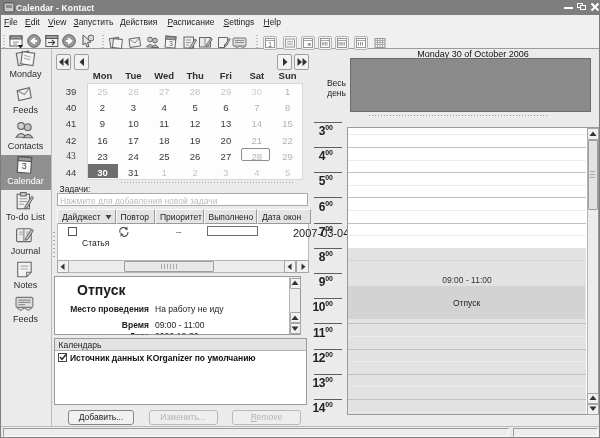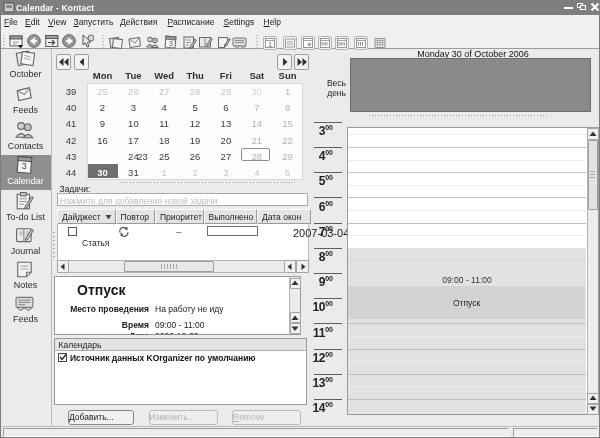--- a/index.html
+++ b/index.html
@@ -17,21 +17,21 @@
 .wkno{position:absolute;width:28px;text-align:center;font-size:9.5px;color:#3a3a3a;}
 .dcell{position:absolute;width:31px;text-align:center;font-size:9.5px;}
 .thc{position:absolute;top:209px;height:15px;box-sizing:border-box;background:#e4e4e4;
  border-top:1px solid #fbfbfb;border-left:1px solid #fbfbfb;border-right:1px solid #9a9a9a;border-bottom:1px solid #9a9a9a;
  font-size:8.5px;color:#222;padding:2px 0 0 4px;overflow:hidden;}
 .hline{position:absolute;height:1px;}
 .tlline{position:absolute;left:313px;width:28px;height:1px;background:#5f5f5f;}
 .tlab{position:absolute;width:26px;text-align:right;font-weight:bold;color:#222;font-size:12px;letter-spacing:-0.3px;}
 .tlab sup{font-size:7px;letter-spacing:0;}
 .sblab{position:absolute;width:49px;text-align:center;font-size:9px;color:#2d2d2d;}
-.pbtn{position:absolute;top:410px;height:15px;box-sizing:border-box;border-radius:3px;font-size:8.5px;line-height:13px;}
+.pbtn{position:absolute;top:410px;height:15px;box-sizing:border-box;border-radius:3px;font-size:8.5px;text-align:center;line-height:13px;}
 .scroll-track{position:absolute;background:#ececec;box-sizing:border-box;}
 .sarr{position:absolute;box-sizing:border-box;background:#f1f1f1;border:1px solid #a5a5a5;border-radius:1px;text-align:center;}
 </style></head><body>
 <div id="win">
 
 <div class="abs" id="title"></div>
 <svg class="abs" style="left:2px;top:1px" width="13" height="13">
 <rect x="1" y="2" width="10" height="9" rx="1.5" fill="#c9c9c9" stroke="#4a4a4a" stroke-width="1"></rect>
 <rect x="3" y="4" width="6" height="3" fill="#8b8b8b"></rect>
     </svg>
@@ -152,21 +152,21 @@
       <path d="M1.5 3.5h9" stroke="#8d8d8d" stroke-width="0.8"></path>
       <path d="M3.5 5v3.5M5.5 5v3.5M7.5 5v3.5" stroke="#8a8a8a" stroke-width="1"></path>
     </svg>
 <div class="vbtn" style="left:372px;border:none;background:transparent;"></div>
 <svg class="abs" style="left:373px;top:37px" width="12" height="12">
       <rect x="1" y="1.5" width="10" height="9" fill="#f4f4f4" stroke="#8d8d8d" stroke-width="0.9"></rect>
       <path d="M1 3.5h10M1 5.5h10M1 7.5h10M3.5 1.5v9M6 1.5v9M8.5 1.5v9" stroke="#9d9d9d" stroke-width="0.8"></path>
     </svg>
 <div class="abs" style="left:50px;top:49px;width:1px;height:377px;background:#bdbdbd;"></div>
 <div class="abs" style="left:0;top:155px;width:50px;height:35px;background:#8f8f8f;"></div>
-<div class="sblab" style="left:0;top:68.5px;color:#2d2d2d;">October</div>
+<div class="sblab" style="left:0;top:68.5px;color:#2d2d2d;">Monday</div>
 <div class="sblab" style="left:0;top:105.0px;color:#2d2d2d;">Feeds</div>
 <div class="sblab" style="left:0;top:140.5px;color:#2d2d2d;">Contacts</div>
 <div class="sblab" style="left:0;top:176.0px;color:#fff;">Calendar</div>
 <div class="sblab" style="left:0;top:212.0px;color:#2d2d2d;">To-do List</div>
 <div class="sblab" style="left:0;top:246.0px;color:#2d2d2d;">Journal</div>
 <div class="sblab" style="left:0;top:279.5px;color:#2d2d2d;">Notes</div>
 <div class="sblab" style="left:0;top:313.5px;color:#2d2d2d;">Feeds</div>
 <svg class="abs" style="left:14px;top:48.5px;transform:scale(1.12);transform-origin:center" width="20" height="19">
       <rect x="3" y="4" width="11" height="11" fill="#e8e8e8" stroke="#666" transform="rotate(-10 8 9)"></rect>
 <rect x="7" y="4" width="11" height="11" fill="#f6f6f6" stroke="#666" transform="rotate(8 12 9)"></rect>
@@ -261,22 +261,22 @@
 <div class="dcell" style="left:240.3px;top:118.3px;color:#b2b2b2;">14</div>
 <div class="dcell" style="left:271.1px;top:118.3px;color:#b2b2b2;">15</div>
 <div class="wkno" style="left:56px;top:134.5px;">42</div>
 <div class="dcell" style="left:86.0px;top:134.5px;color:#3a3a3a;">16</div>
 <div class="dcell" style="left:116.9px;top:134.5px;color:#3a3a3a;">17</div>
 <div class="dcell" style="left:147.7px;top:134.5px;color:#3a3a3a;">18</div>
 <div class="dcell" style="left:178.6px;top:134.5px;color:#3a3a3a;">19</div>
 <div class="dcell" style="left:209.4px;top:134.5px;color:#3a3a3a;">20</div>
 <div class="dcell" style="left:240.3px;top:134.5px;color:#b2b2b2;">21</div>
 <div class="dcell" style="left:271.1px;top:134.5px;color:#b2b2b2;">22</div>
-<div class="wkno" style="left:56px;top:150.7px;">43</div>
-<div class="dcell" style="left:86.0px;top:150.7px;color:#3a3a3a;margin-left:40px;">23</div>
+<div class="wkno" style="left:56px;top:150.7px;font-family:Liberation Serif, serif;">43</div>
+<div class="dcell" style="left:86.0px;top:150.7px;color:#3a3a3a;">23</div>
 <div class="dcell" style="left:116.9px;top:150.7px;color:#3a3a3a;">24</div>
 <div class="dcell" style="left:147.7px;top:150.7px;color:#3a3a3a;">25</div>
 <div class="dcell" style="left:178.6px;top:150.7px;color:#3a3a3a;">26</div>
 <div class="dcell" style="left:209.4px;top:150.7px;color:#3a3a3a;">27</div>
 <div class="dcell" style="left:240.3px;top:150.7px;color:#b2b2b2;">28</div>
 <div class="dcell" style="left:271.1px;top:150.7px;color:#b2b2b2;">29</div>
 <div class="wkno" style="left:56px;top:166.8px;">44</div>
 <div class="abs" style="left:87px;top:164px;width:29.5px;height:13.5px;background:#6e6e6e;"></div>
 <div class="dcell" style="left:86.0px;top:166.8px;color:#fff;font-weight:bold;">30</div>
 <div class="dcell" style="left:116.9px;top:166.8px;color:#3a3a3a;">31</div>

